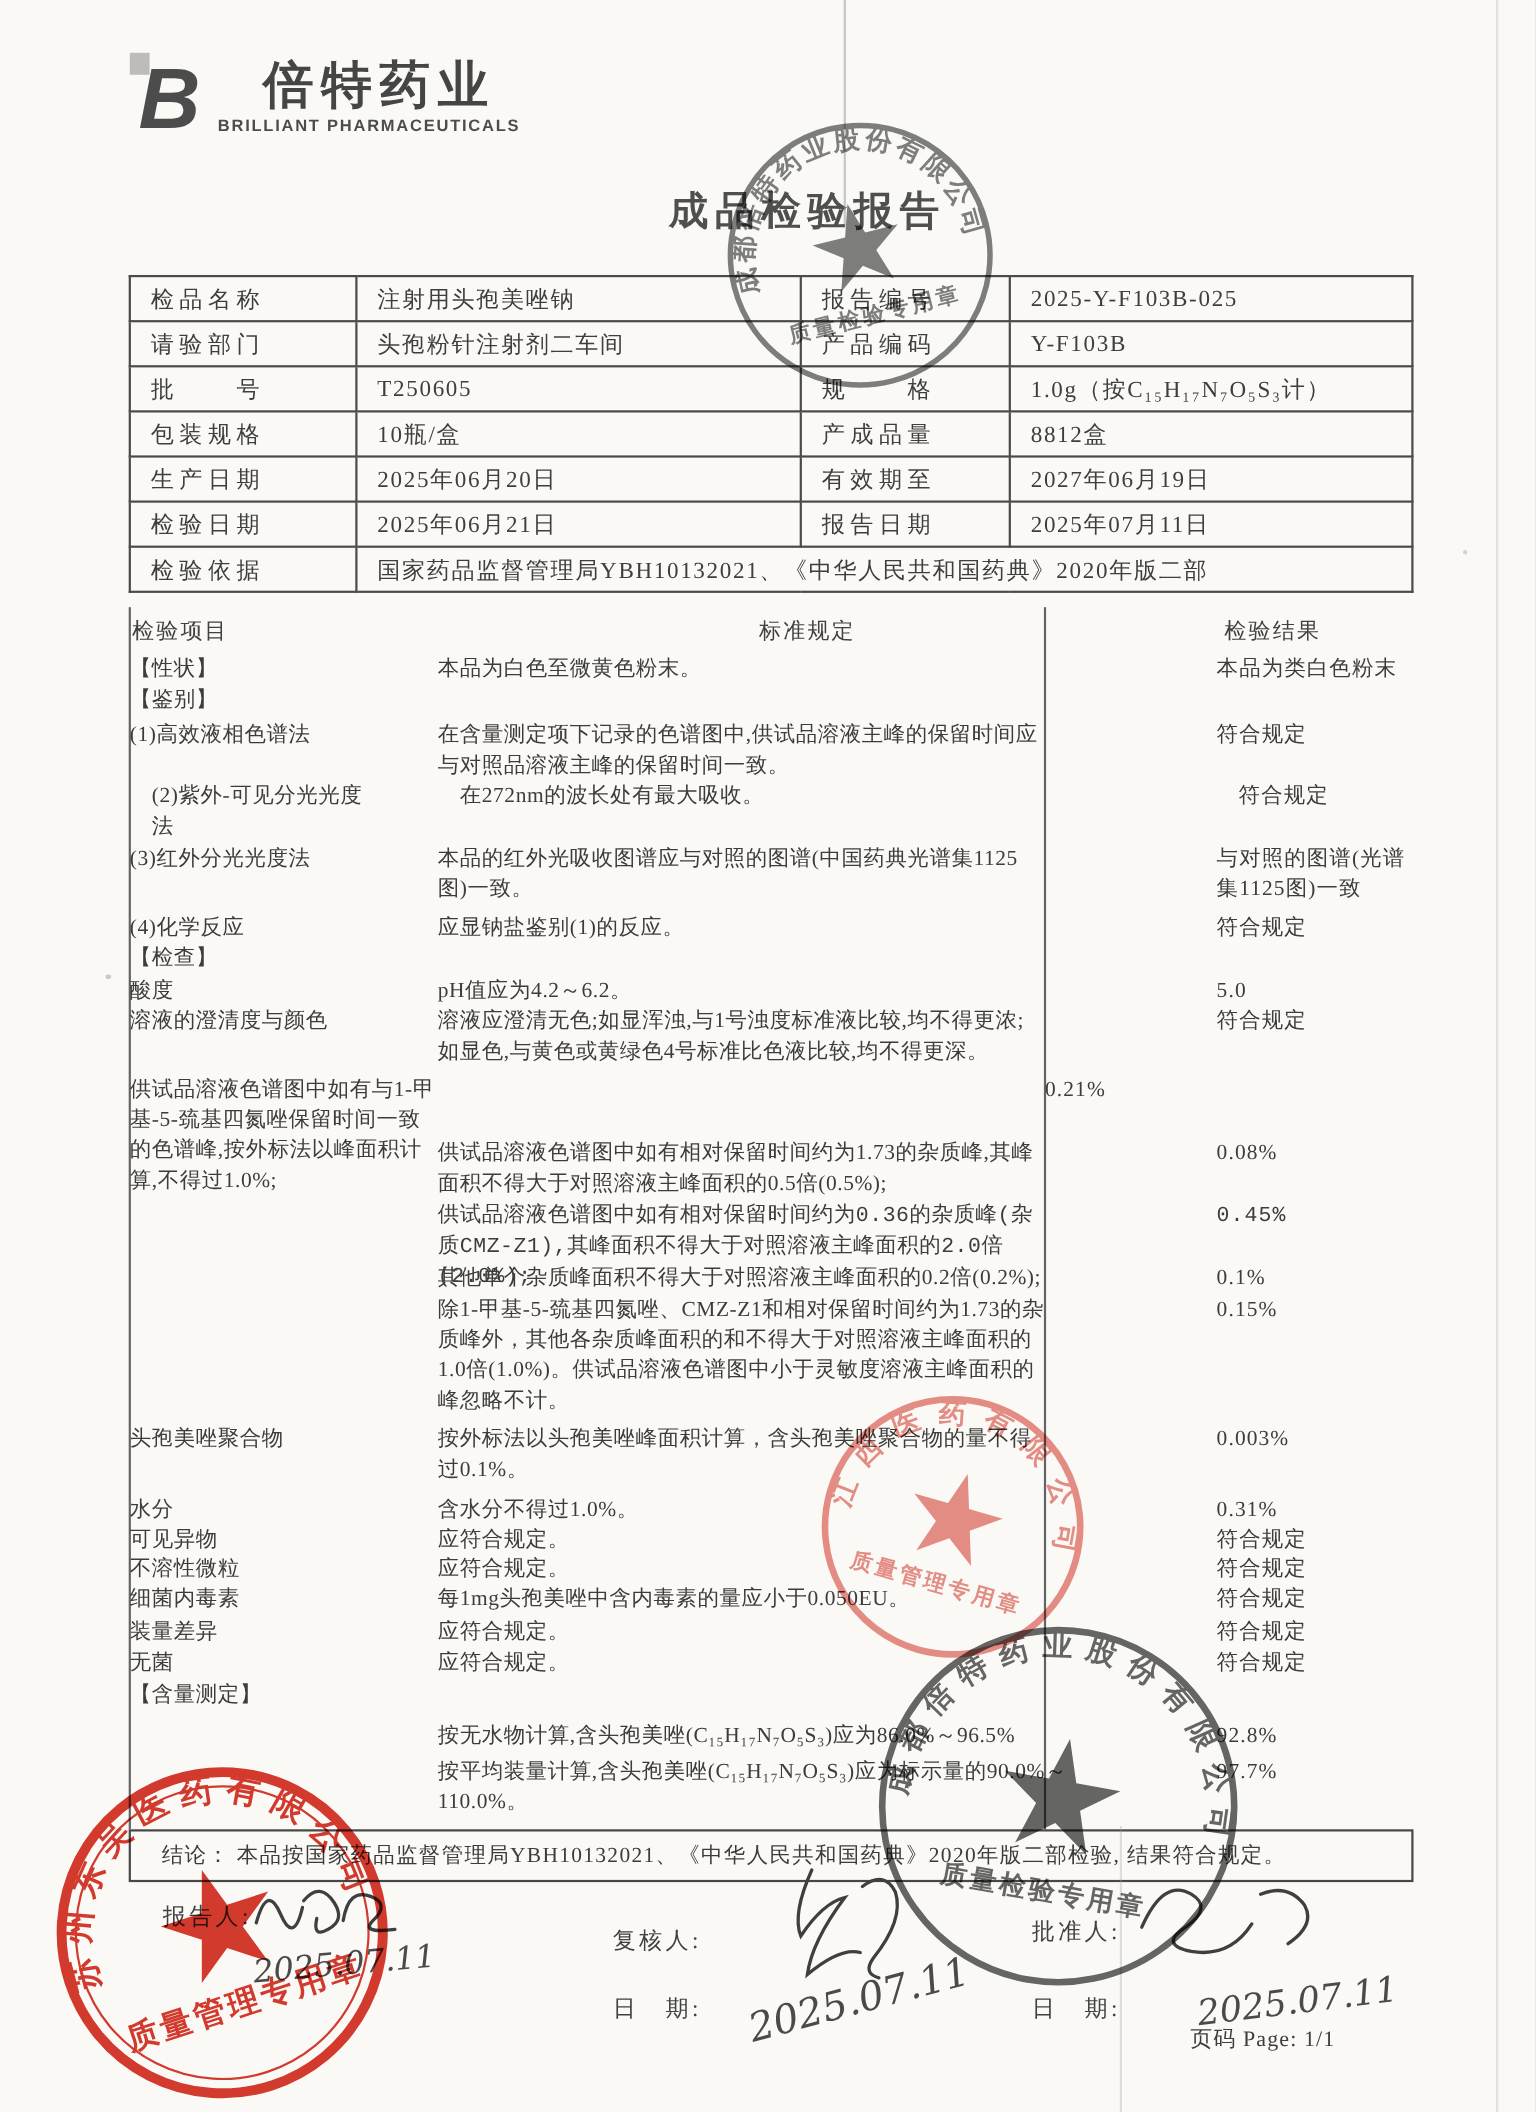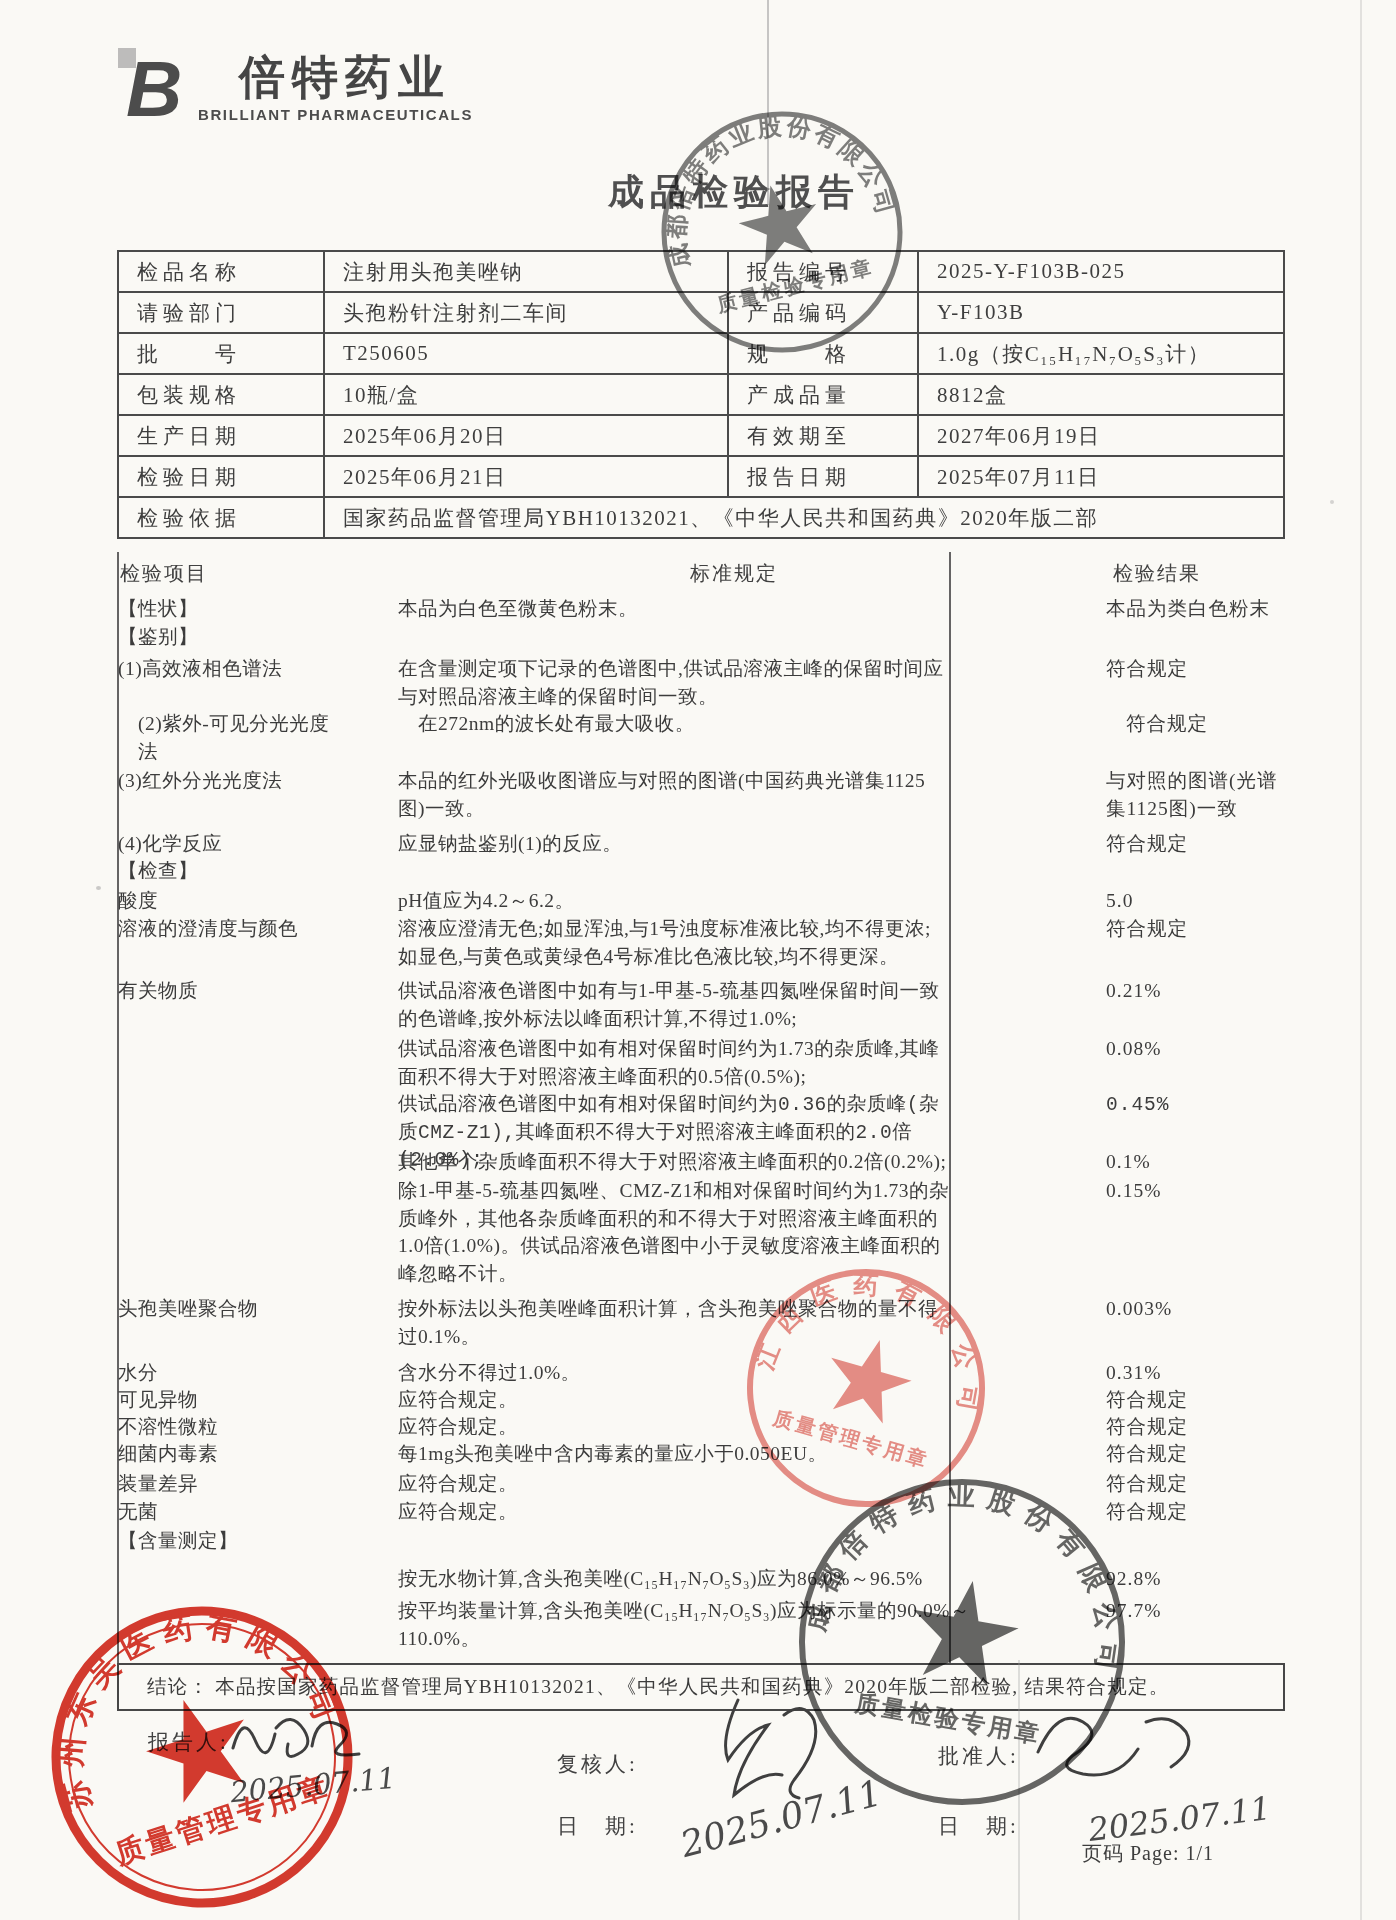--- a/index.html
+++ b/index.html
@@ -209,21 +209,20 @@
       <span class="gap"></span>
       <span class="result">5.0</span>
     </div>
     <div class="items-row" style="top: 915px;">
       <span class="item">溶液的澄清度与颜色</span>
       <span class="spec">溶液应澄清无色;如显浑浊,与1号浊度标准液比较,均不得更浓;如显色,与黄色或黄绿色4号标准比色液比较,均不得更深。</span>
       <span class="gap"></span>
       <span class="result">符合规定</span>
     </div>
     <div class="items-row" style="top: 977px;">
-      <span class="item">有关物质</span>
       <span class="spec">供试品溶液色谱图中如有与1-甲基-5-巯基四氮唑保留时间一致的色谱峰,按外标法以峰面积计算,不得过1.0%;</span>
       <span class="gap"></span>
       <span class="result">0.21%</span>
     </div>
     <div class="items-row" style="top: 1035px;">
       <span class="item"></span>
       <span class="spec">供试品溶液色谱图中如有相对保留时间约为1.73的杂质峰,其峰面积不得大于对照溶液主峰面积的0.5倍(0.5%);</span>
       <span class="gap"></span>
       <span class="result">0.08%</span>
     </div>

